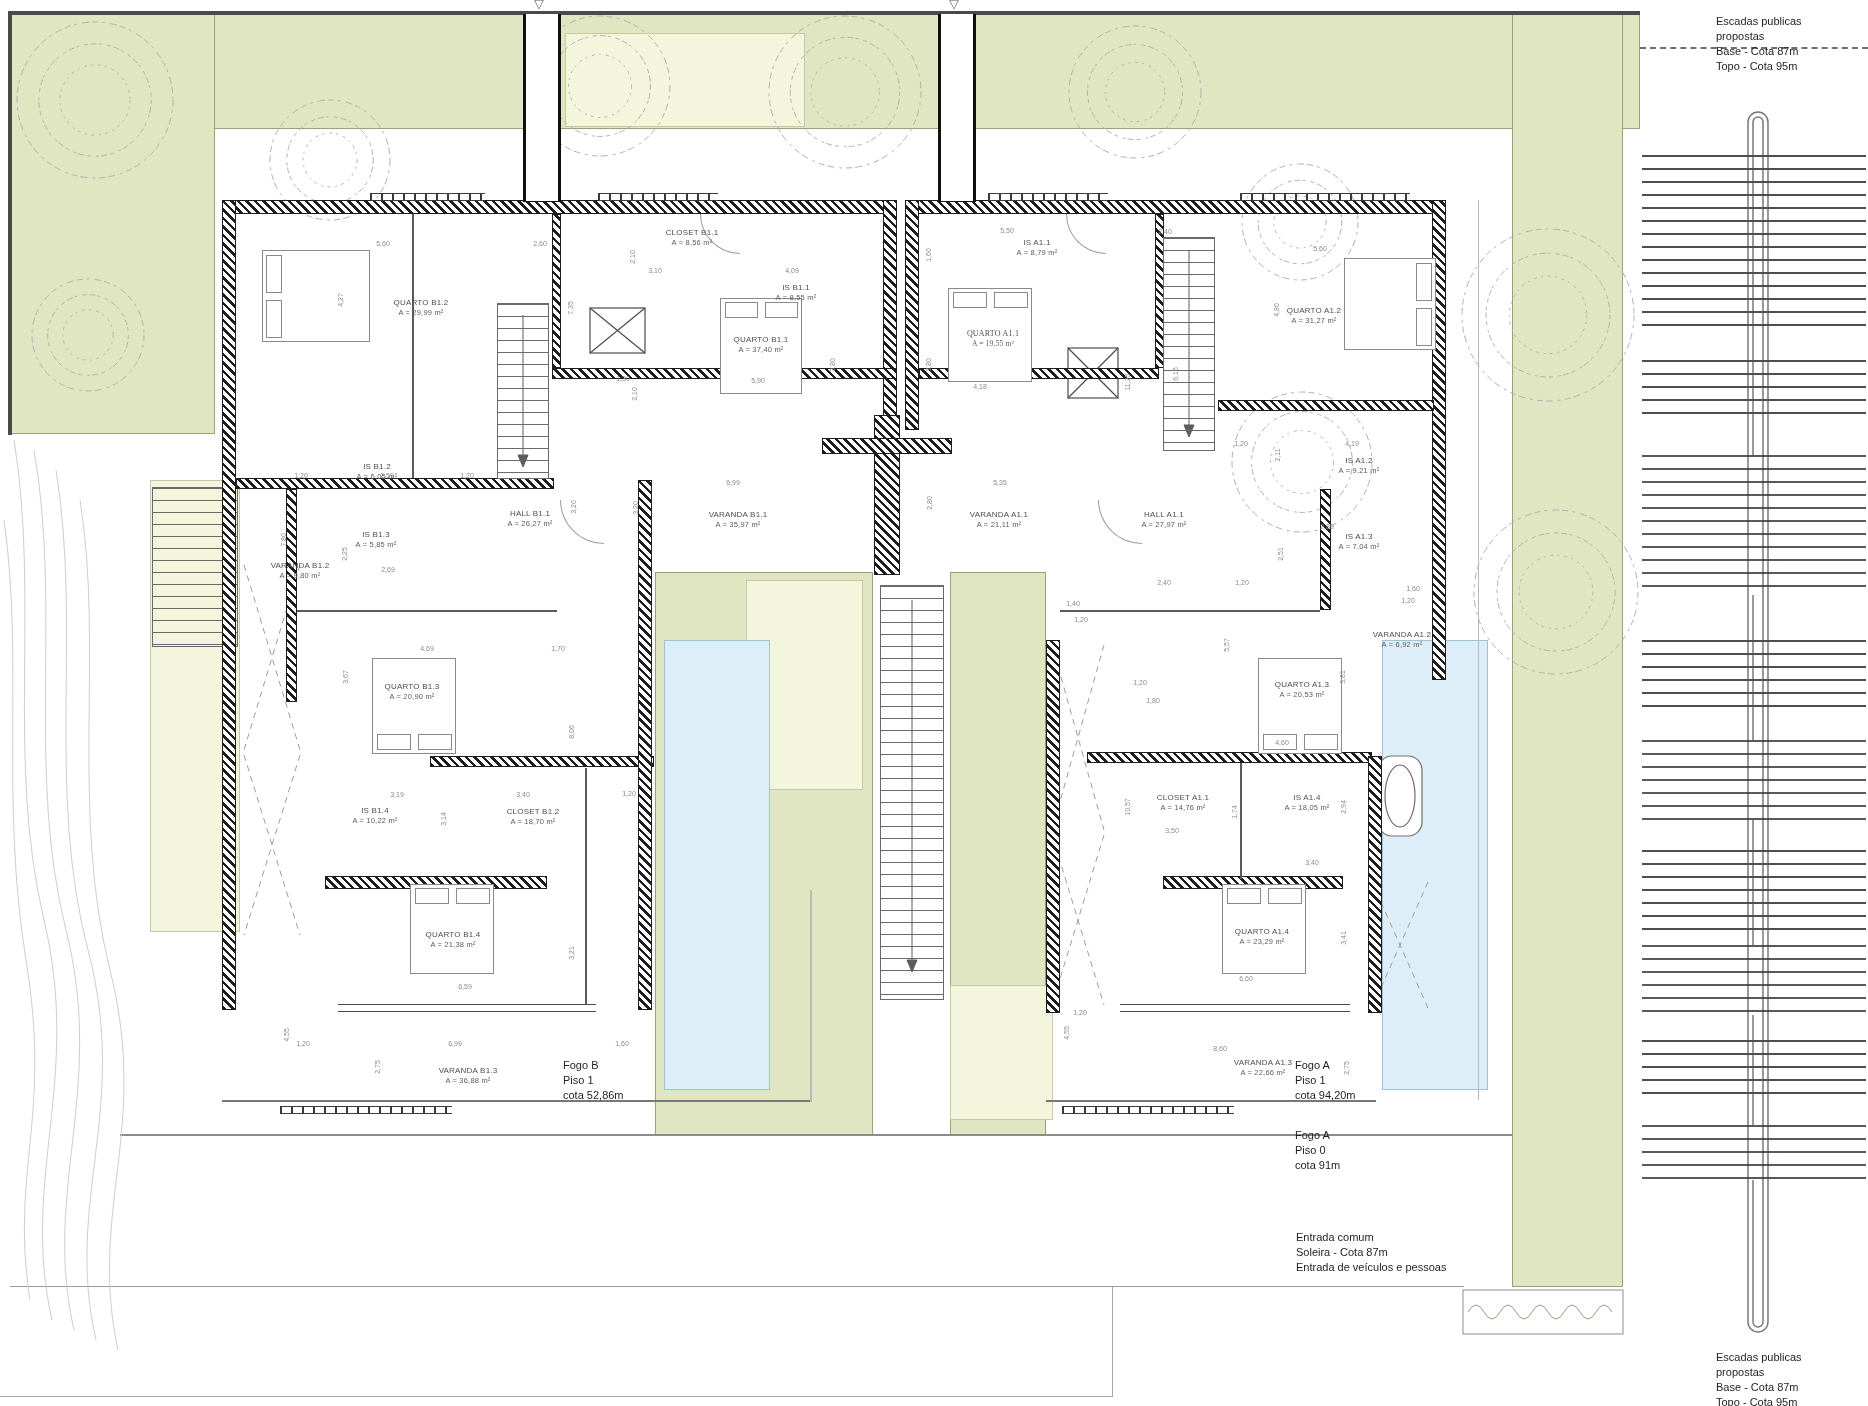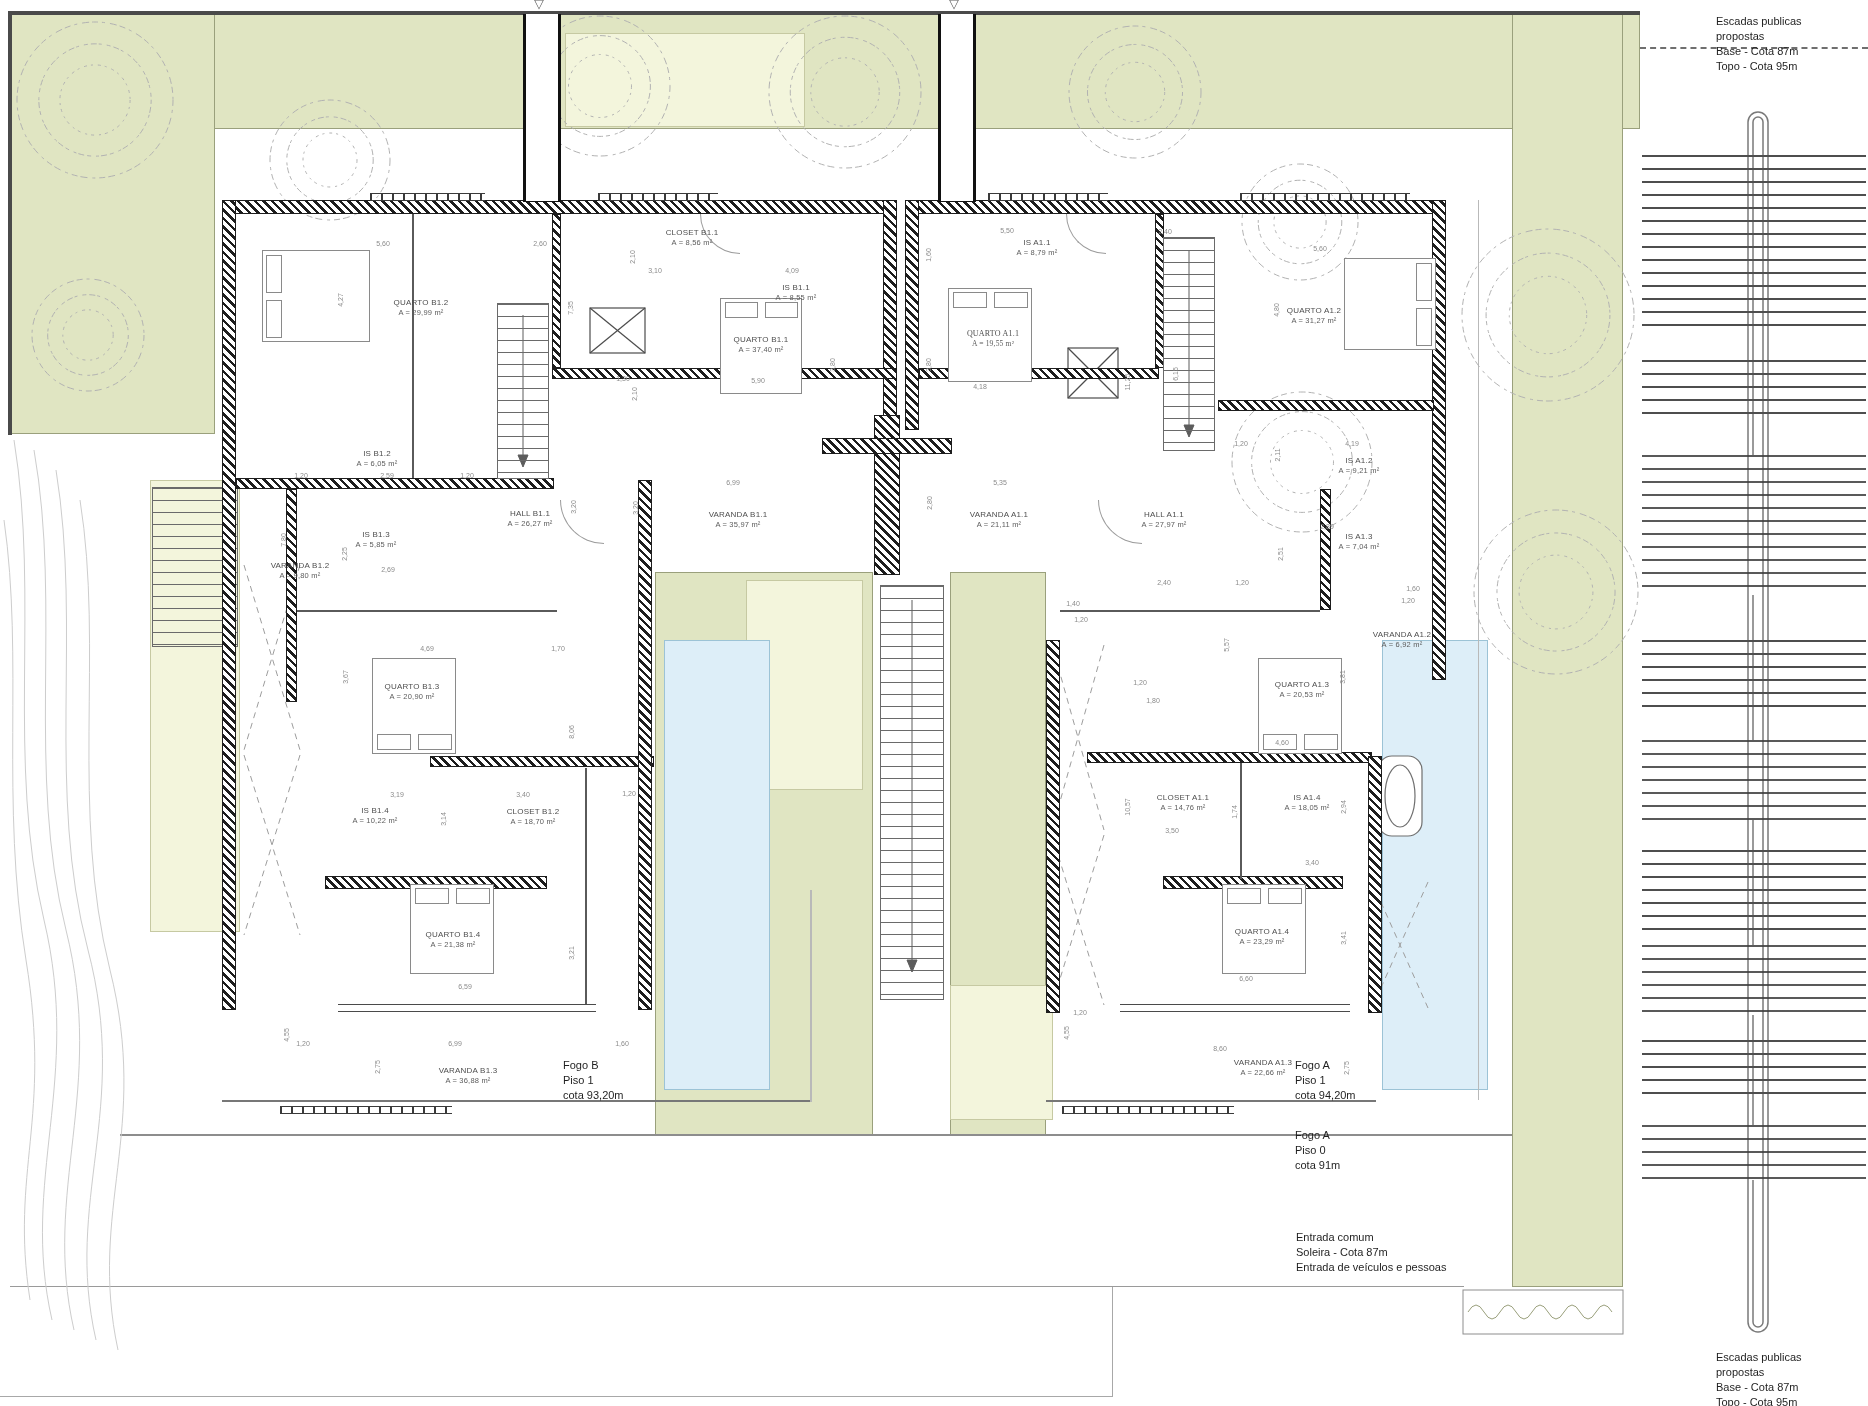--- a/index.html
+++ b/index.html
@@ -263,21 +263,21 @@
         <div class="ra">A = 8,56 m²</div>
       </div>
       <div class="room-label" style="left: 796px; top: 249px; margin-top: 44px;">
         <div class="rn">IS B1.1</div>
         <div class="ra">A = 8,55 m²</div>
       </div>
       <div class="room-label" style="left: 761px; top: 345px;">
         <div class="rn">QUARTO B1.1</div>
         <div class="ra">A = 37,40 m²</div>
       </div>
-      <div class="room-label" style="left: 377px; top: 459px; text-align: center;">
+      <div class="room-label" style="left: 377px; top: 472px; text-align: center;">
         <div class="rn">IS B1.2</div>
         <div class="ra">A = 6,05 m²</div>
       </div>
       <div class="room-label" style="left: 376px; top: 540px;">
         <div class="rn">IS B1.3</div>
         <div class="ra">A = 5,85 m²</div>
       </div>
       <div class="room-label" style="left: 300px; top: 571px;">
         <div class="rn">VARANDA B1.2</div>
         <div class="ra">A = 9,80 m²</div>
@@ -447,21 +447,21 @@
       </div>
       <div class="note" style="left: 1716px; top: 1350px;">
         <div>Escadas publicas</div>
         <div>propostas</div>
         <div>Base - Cota 87m</div>
         <div>Topo - Cota 95m</div>
       </div>
       <div class="note" style="left: 563px; top: 1058px;">
         <div>Fogo B</div>
         <div>Piso 1</div>
-        <div>cota 93,20m</div>
+        <div>cota 52,86m</div>
       </div>
       <div class="note" style="left: 1295px; top: 1058px;">
         <div>Fogo A</div>
         <div>Piso 1</div>
         <div>cota 94,20m</div>
       </div>
       <div class="note" style="left: 1295px; top: 1128px;">
         <div>Fogo A</div>
         <div>Piso 0</div>
         <div>cota 91m</div>

